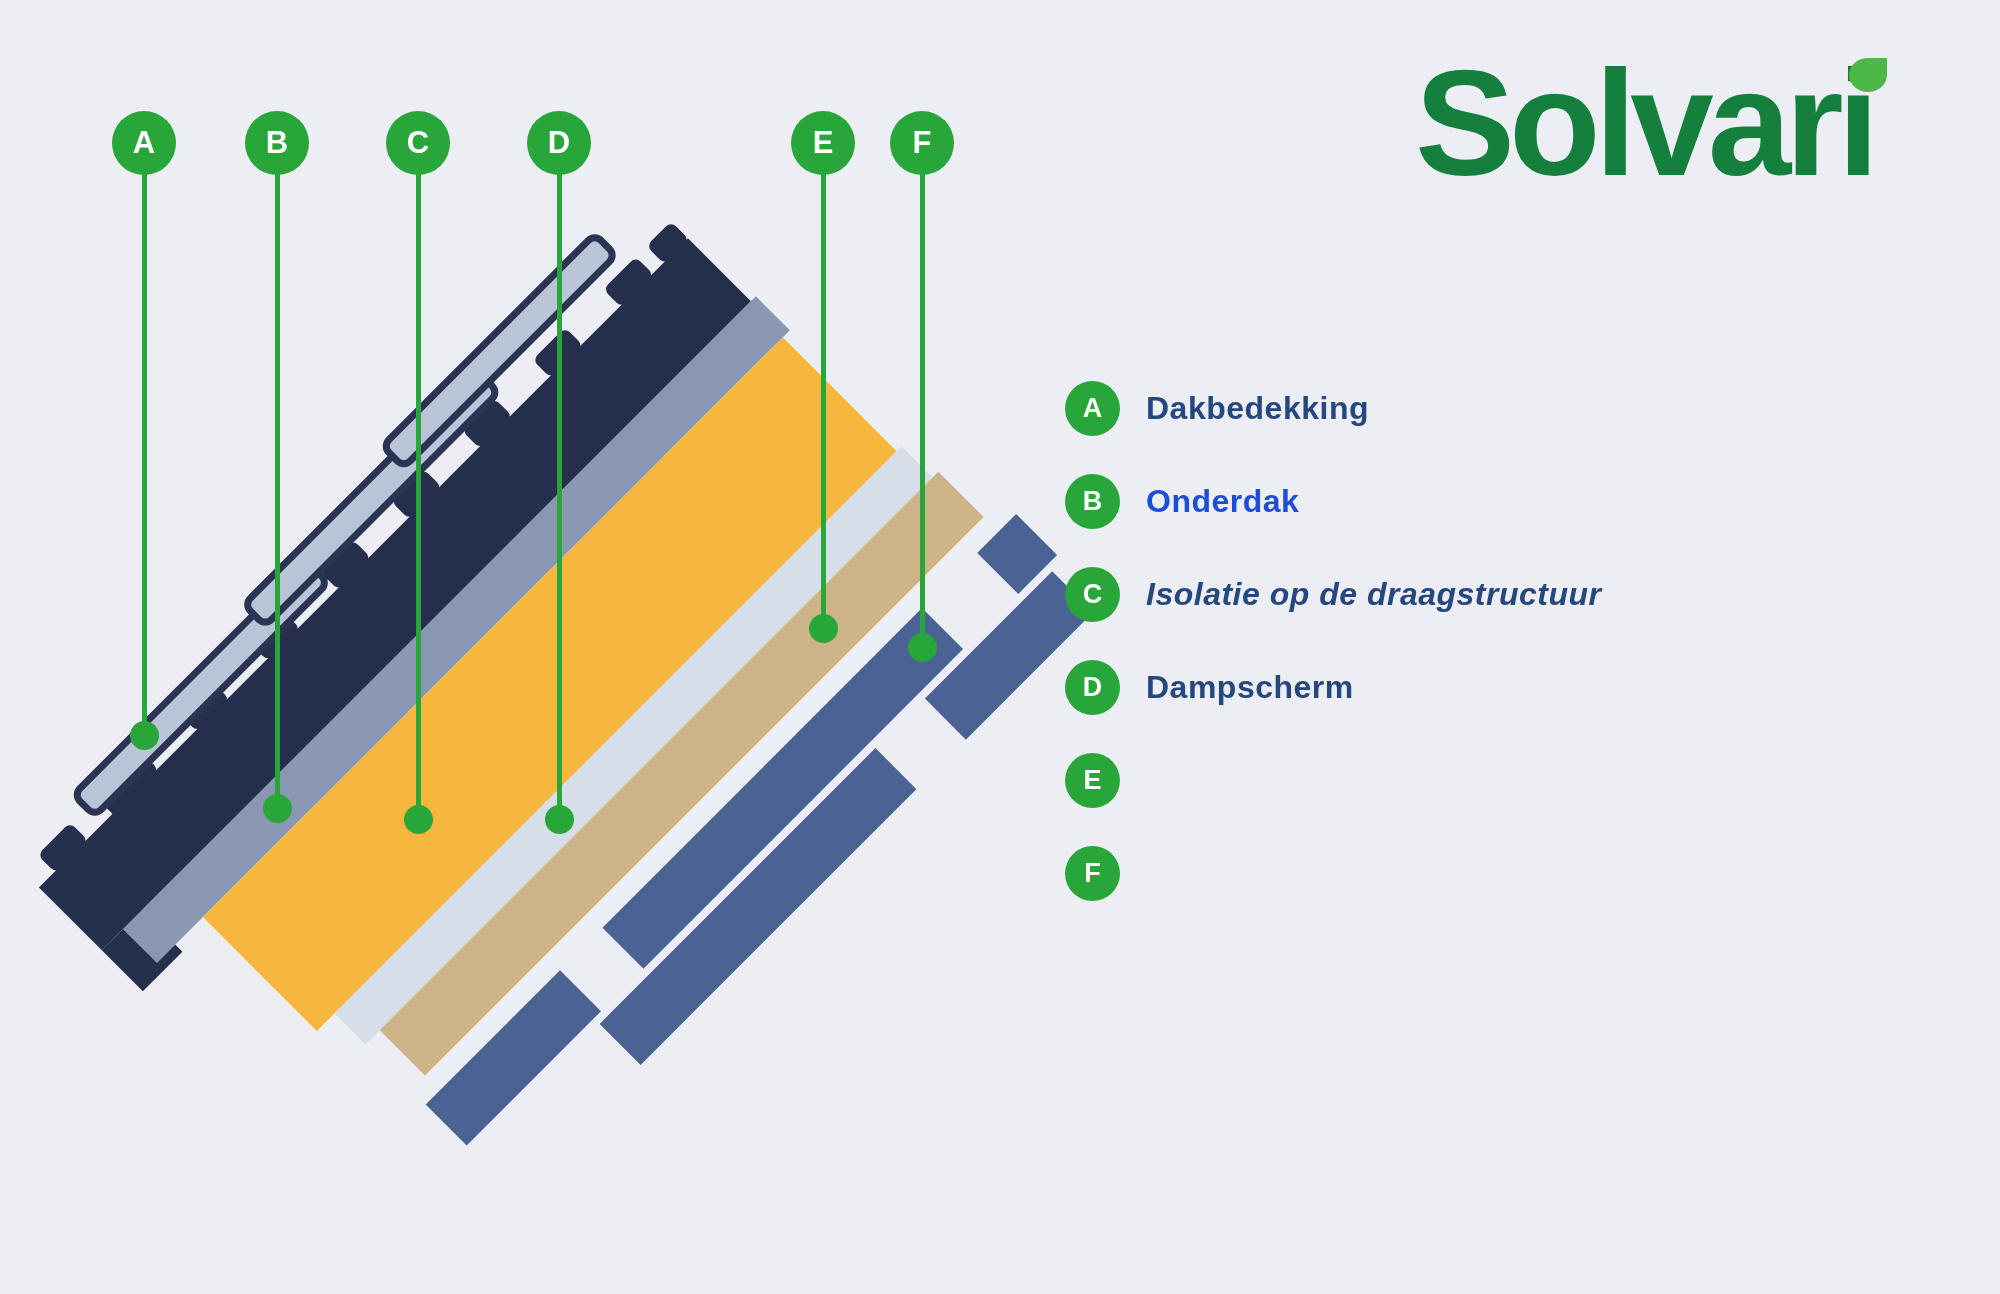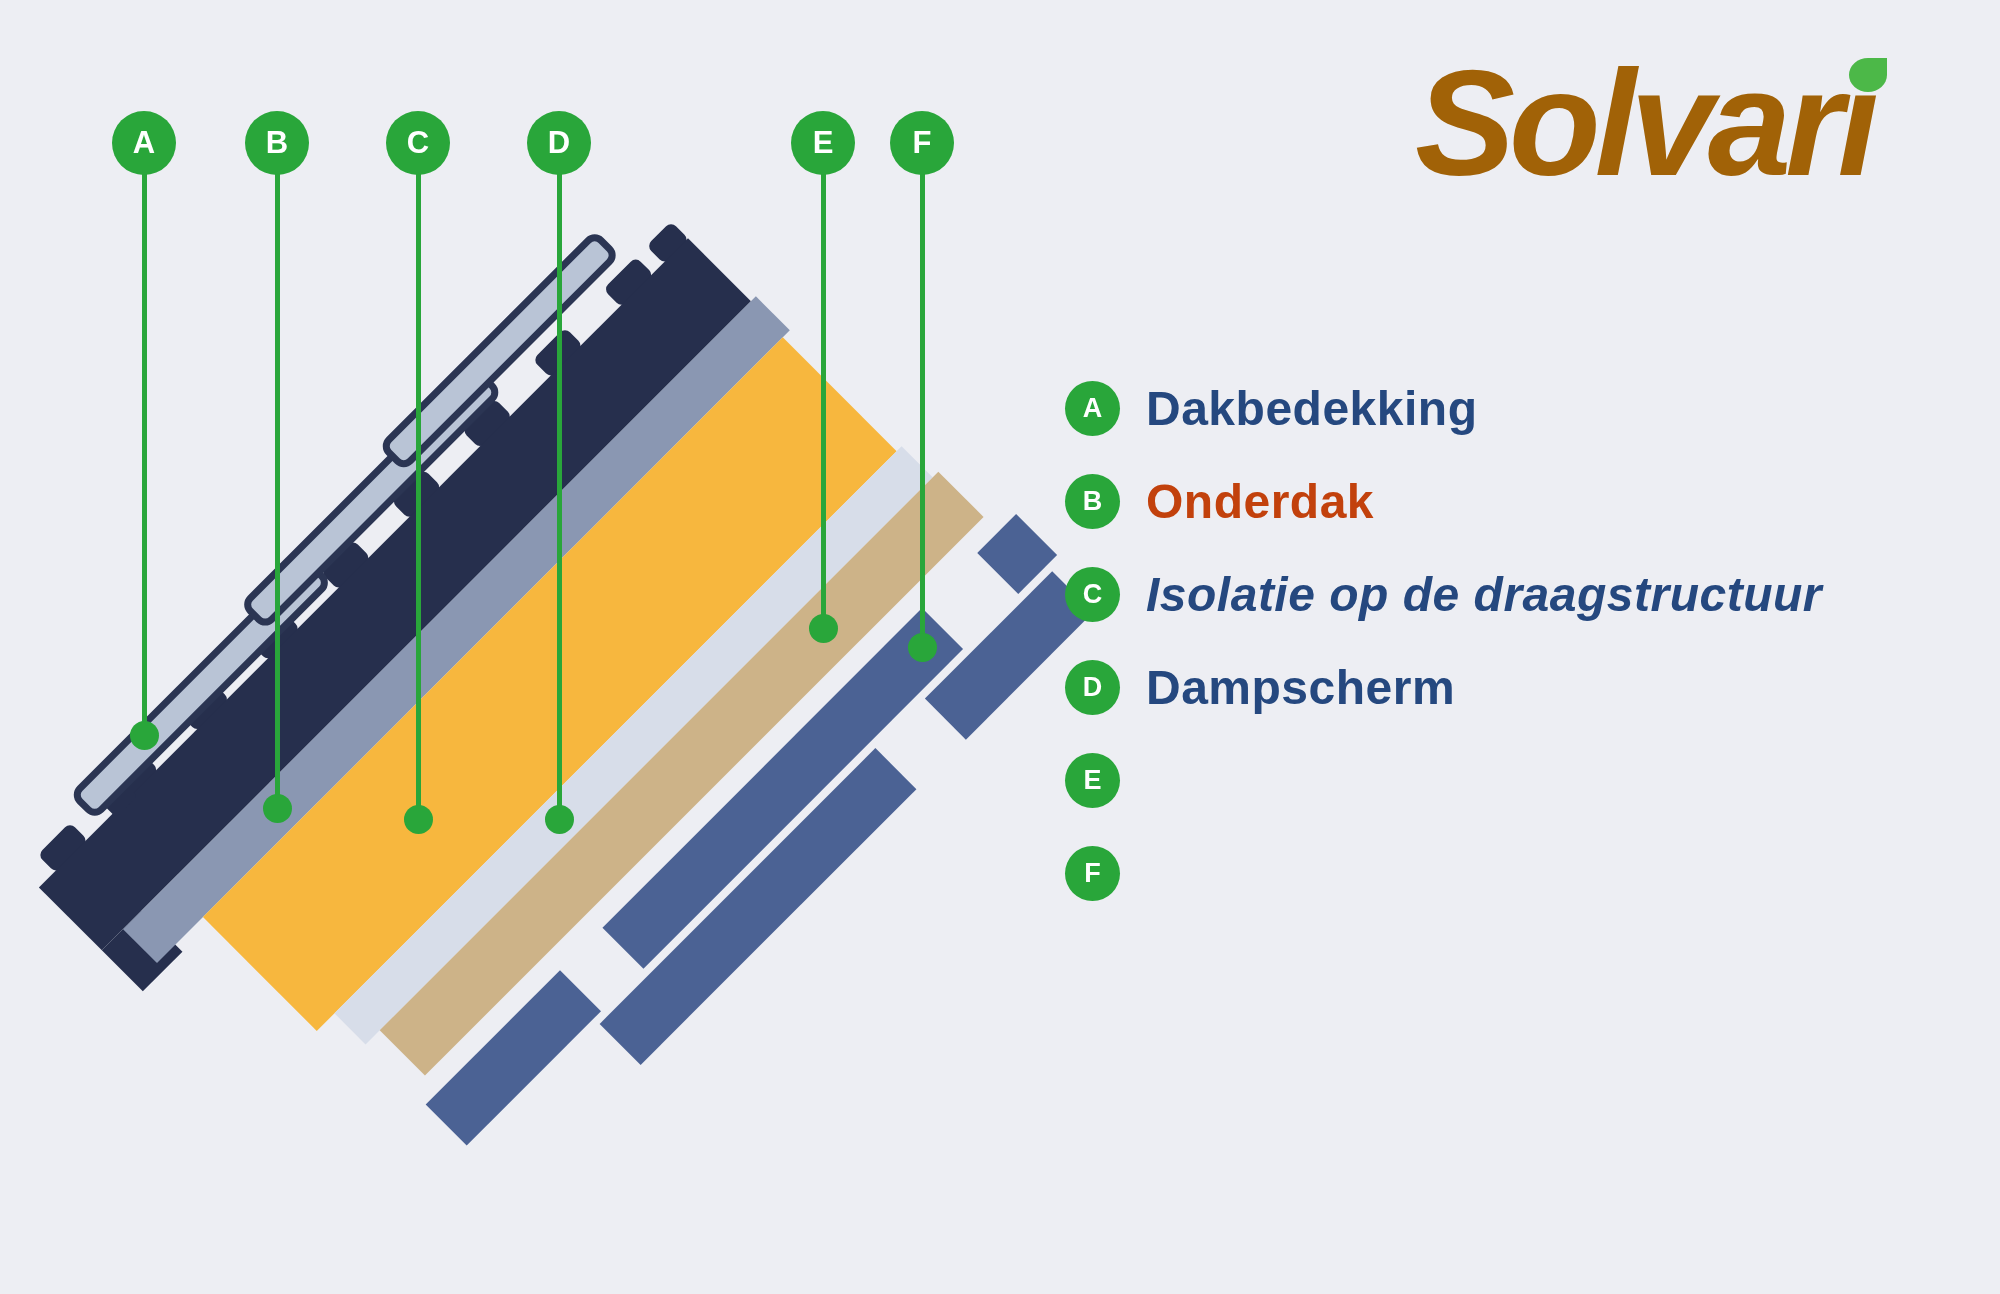--- a/index.html
+++ b/index.html
@@ -21,21 +21,21 @@
   .marker-dot{position:absolute;width:29px;height:29px;border-radius:50%;}
   
   .legend{position:absolute;left:1065px;top:0;}
   .legend-row{position:absolute;display:flex;align-items:center;height:56px;}
   .legend-circle{
     width:55px;height:55px;border-radius:50%;flex:0 0 auto;
     display:flex;align-items:center;justify-content:center;
     color:#ffffff;font-size:27px;font-weight:700;
   }
   .legend-label{
-    margin-left:26px;font-size:48px;font-weight:600;letter-spacing:.5px;
+    margin-left:26px;font-size:32px;font-weight:600;letter-spacing:.5px;
     white-space:nowrap;
   }
   
   .logo{position:absolute;left:1415px;top:48px;width:560px;height:170px;}
   .logo-text{
     font-size:150px;font-weight:700;letter-spacing:-6px;
     font-family:"Liberation Sans", sans-serif;line-height:1;
   }
   .logo-leaf{
     position:absolute;left:434px;top:10px;width:38px;height:34px;
@@ -112,36 +112,36 @@
       </div>
     </div>
 
   <div class="legend">
       <div class="legend-row" style="top: 380px;">
         <div class="legend-circle" style="background: rgb(41, 166, 58);">A</div>
         <div class="legend-label" style="color: rgb(37, 72, 127);">Dakbedekking</div>
       </div>
       <div class="legend-row" style="top: 473px;">
         <div class="legend-circle" style="background: rgb(41, 166, 58);">B</div>
-        <div class="legend-label" style="color: #c2410c;">Onderdak</div>
+        <div class="legend-label" style="color: #1d4ed8;">Onderdak</div>
       </div>
       <div class="legend-row" style="top: 566px;">
         <div class="legend-circle" style="background: rgb(41, 166, 58);">C</div>
         <div class="legend-label" style="color: rgb(37, 72, 127); font-style: italic;">Isolatie op de draagstructuur</div>
       </div>
       <div class="legend-row" style="top: 659px;">
         <div class="legend-circle" style="background: rgb(41, 166, 58);">D</div>
         <div class="legend-label" style="color: rgb(37, 72, 127);">Dampscherm</div>
       </div>
       <div class="legend-row" style="top: 752px;">
         <div class="legend-circle" style="background: rgb(41, 166, 58);">E</div>
       </div>
       <div class="legend-row" style="top: 845px;">
         <div class="legend-circle" style="background: rgb(41, 166, 58);">F</div>
       </div>
     </div>
 
   <div class="logo">
-    <div class="logo-text" style="color: #a16207; font-style: italic;">Solvari</div>
+    <div class="logo-text" style="color: #15803d;">Solvari</div>
     <div class="logo-leaf" style="background: rgb(76, 184, 72);"></div>
   </div>
 
 </div>
 
 </body></html>

